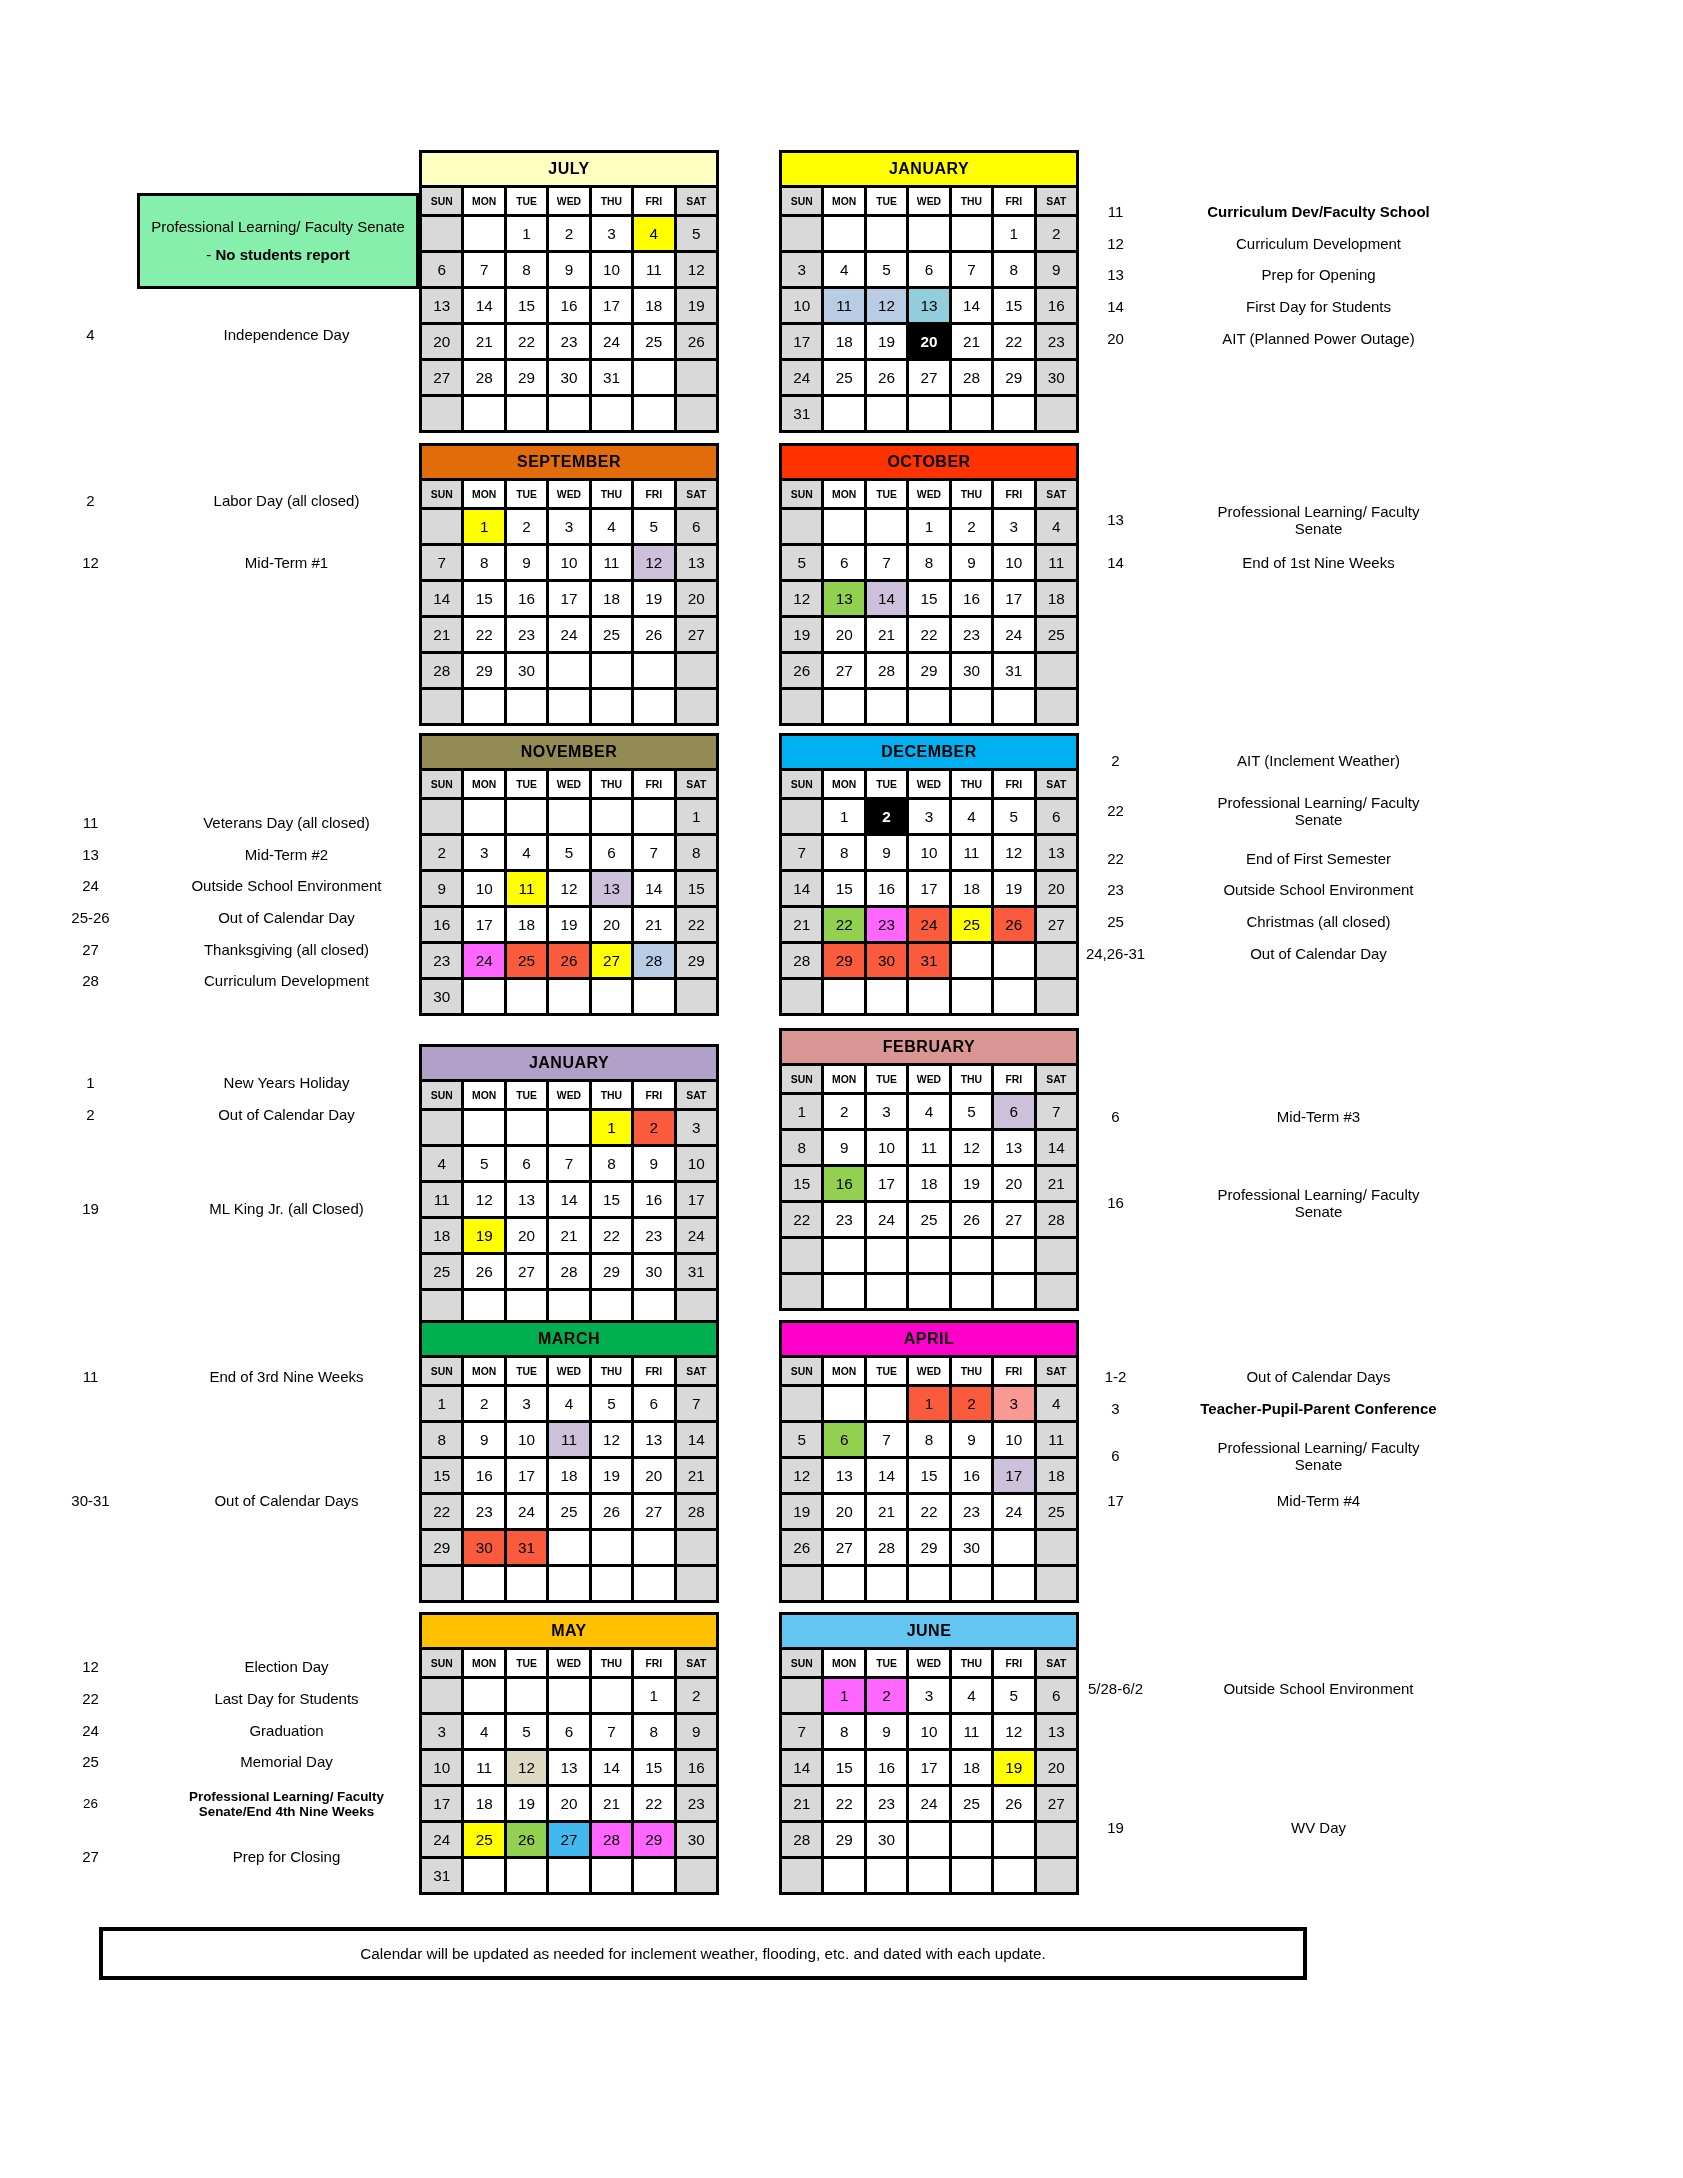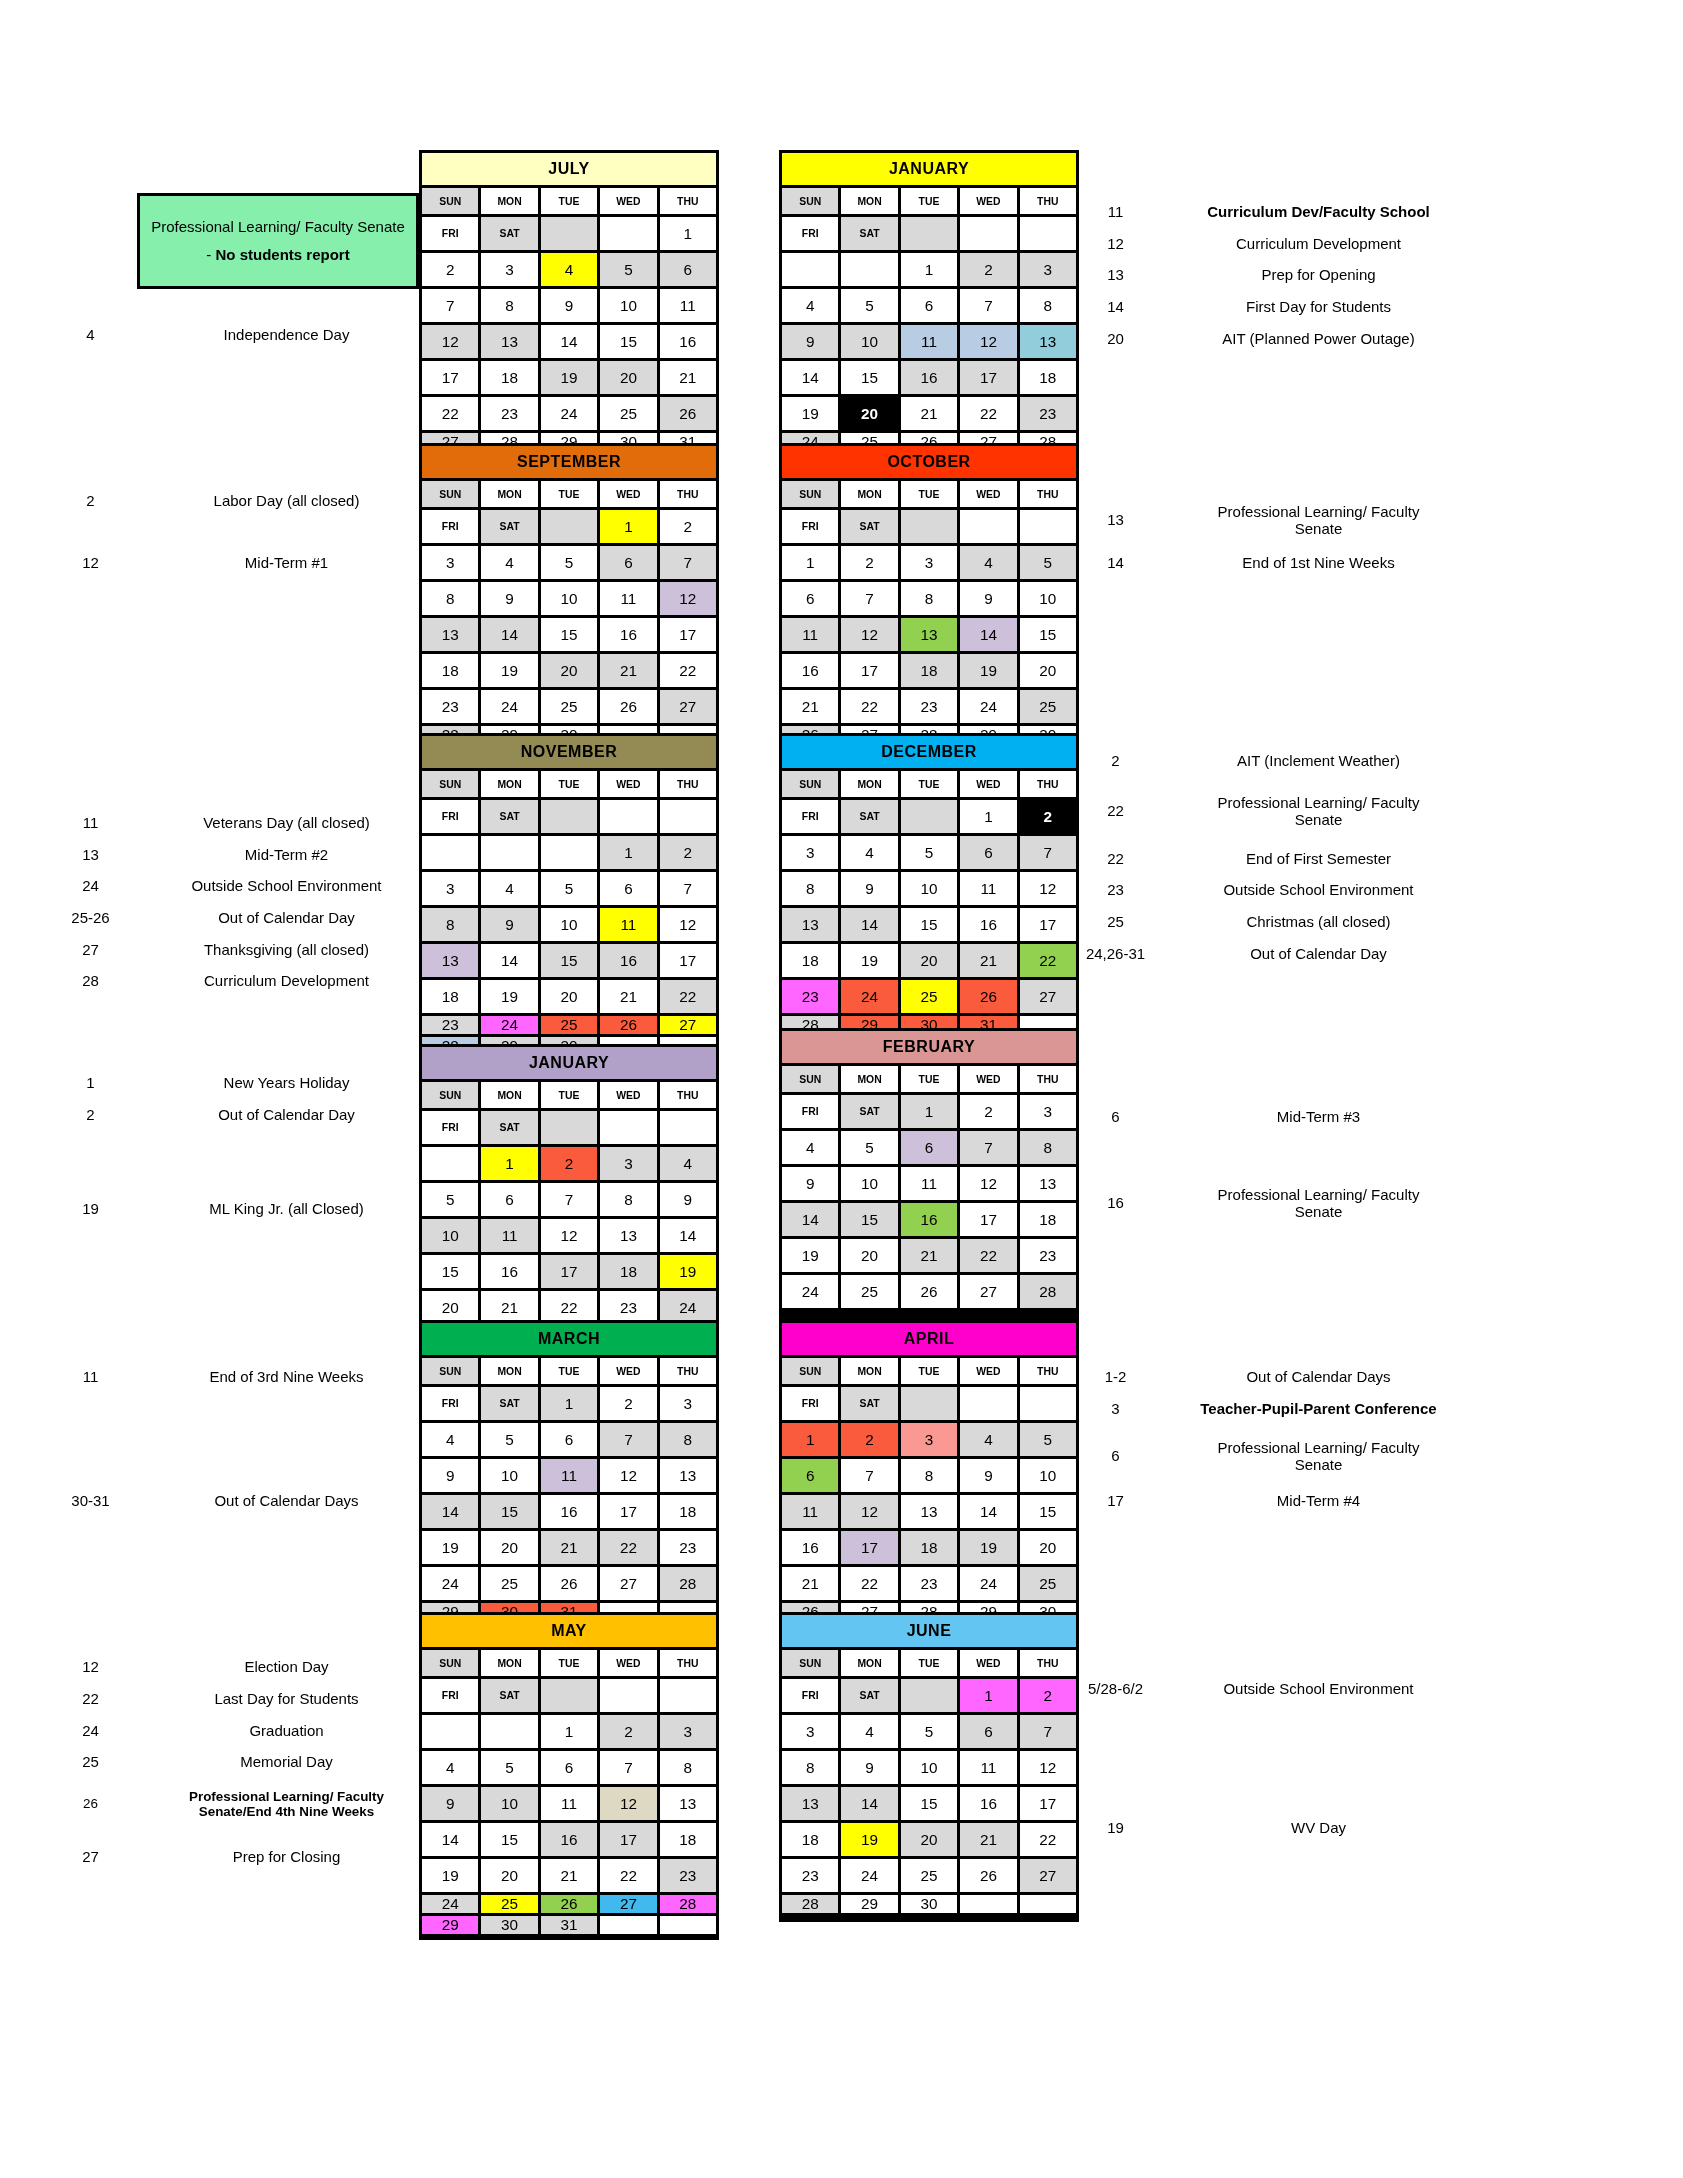--- a/index.html
+++ b/index.html
@@ -12,21 +12,21 @@
   .updated{position:absolute;left:1046px;top:65px;width:374px;height:53px;box-sizing:border-box;
          border:3px solid #A6A6A6;display:flex;align-items:center;justify-content:center;
          font-size:16px;font-weight:bold;}
   .green-note{position:absolute;left:137px;top:193px;width:282px;height:96px;box-sizing:border-box;
          border:3px solid #000;display:flex;align-items:center;justify-content:center;
          text-align:center;font-size:15px;line-height:1.9;padding:0 8px;}
   .month{position:absolute;width:300px;}
   .m-head{height:32px;line-height:32px;border:3px solid #000;border-bottom:none;
          text-align:center;font-weight:bold;font-size:16px;letter-spacing:0.5px;}
   .m-grid{display:grid;width:300px;box-sizing:border-box;background:#000;padding:3px;gap:3px;
-         grid-template-columns:repeat(5,1fr);grid-template-rows:26px repeat(6,33px);}
+         grid-template-columns:repeat(7,1fr);grid-template-rows:26px repeat(6,33px);}
   .dh{background:#fff;display:flex;align-items:center;justify-content:center;
          font-size:10.4px;font-weight:bold;}
   .dc{background:#fff;display:flex;align-items:center;justify-content:center;font-size:15.3px;}
   .wk{background:#D9D9D9;}
   .dc.inv{color:#fff;font-weight:bold;}
   .anno{position:absolute;display:flex;align-items:center;font-size:15px;}
   .anno .a-date{flex:none;text-align:center;}
   .anno.left{left:56px;}
   .anno.left .a-date{width:69px;margin-right:33px;}
   .anno.left .a-label{width:257px;text-align:center;}
@@ -945,14 +945,17 @@
         </div>
       </div>
       <div class="anno right" style="top: 1811px; height: 32px;">
         <span class="a-date">19</span>
         <div class="a-label">
           <div>WV Day</div>
         </div>
       </div>
     </div>
 
+  <div class="bottom-note">
+    <span>Calendar will be updated as needed for inclement weather, flooding, etc. and dated with each update.</span>
+  </div>
 </div>
 
 
 </body></html>

